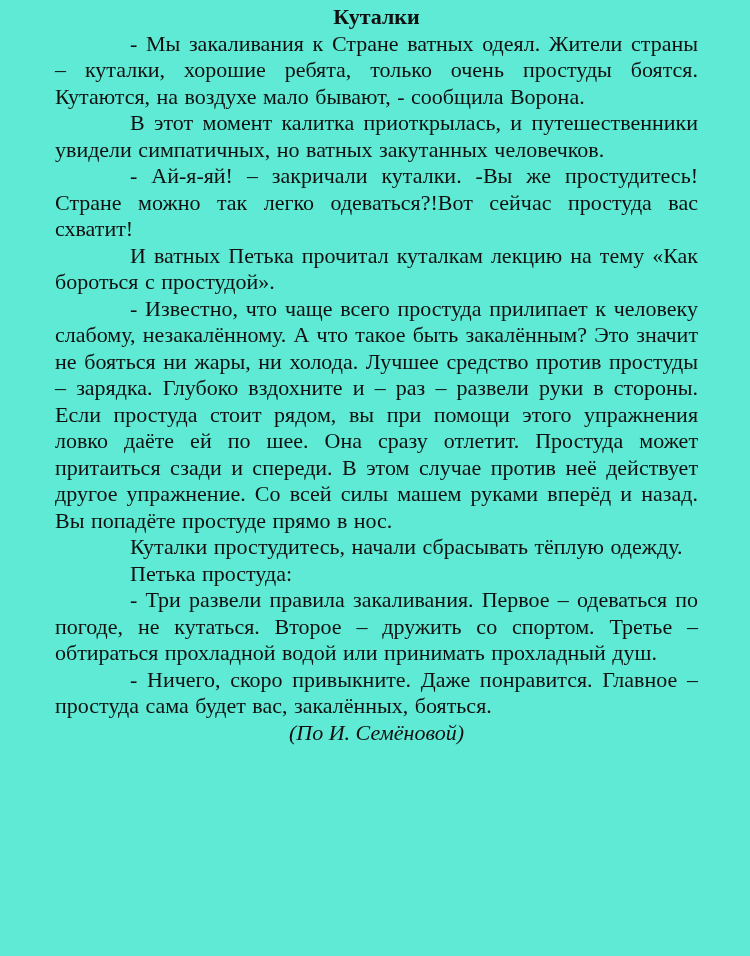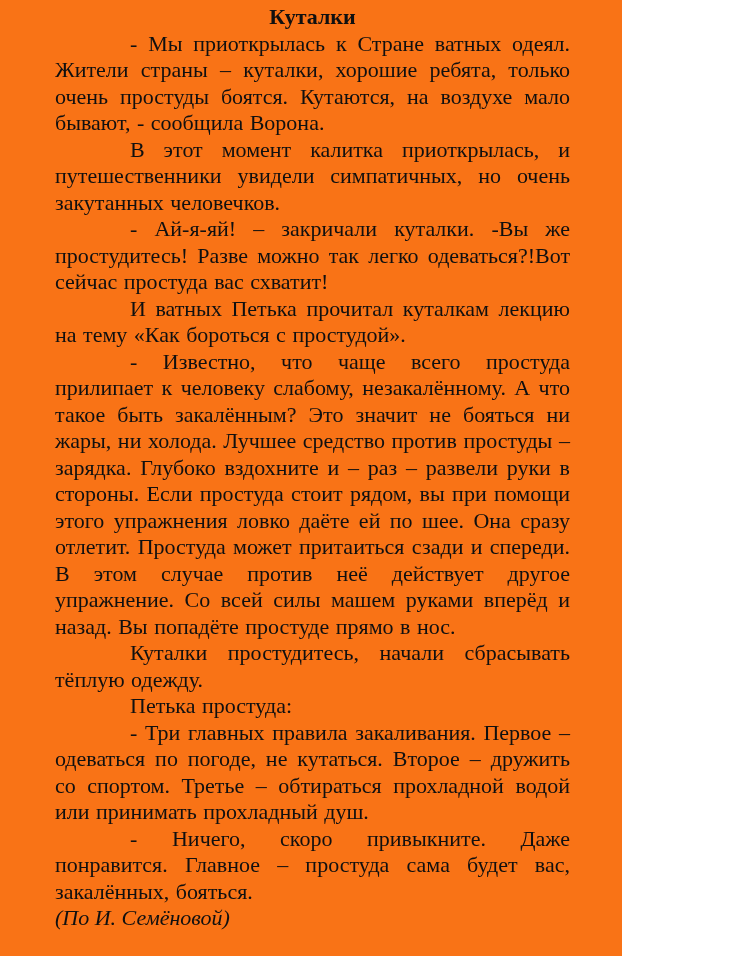--- a/index.html
+++ b/index.html
@@ -9,24 +9,24 @@
   body {
     width: 750px;
     height: 956px;
     background: #ffffff;
     color: #101010;
     font-family: "Liberation Serif", "DejaVu Serif", serif;
     overflow: hidden;
   }
   .page {
     box-sizing: border-box;
-    width: 622px;
+    width: 750px;
     height: 956px;
     padding: 4px 52px 12px 55px;
-    background: #f97316;
+    background: #5eead4;
   }
   .title {
     margin: 0;
     font-size: 22px;
     line-height: 26.5px;
     font-weight: bold;
     text-align: center;
   }
   .para {
     margin: 0;
@@ -34,32 +34,32 @@
     line-height: 26.5px;
     text-align: justify;
     text-indent: 75px;
     word-spacing: 1px;
   }
   .attribution {
     margin: 0;
     font-size: 22px;
     line-height: 26.5px;
     font-style: italic;
-    text-align: left;
+    text-align: center;
     text-indent: 0;
   }
 </style>
 </head>
 <body>
 
 <div class="page">
   <h1 class="title">Куталки</h1>
-  <p class="para">- Мы приоткрылась к Стране ватных одеял. Жители страны – куталки, хорошие ребята, только очень простуды боятся. Кутаются, на воздухе мало бывают, - сообщила Ворона.</p>
-  <p class="para">В этот момент калитка приоткрылась, и путешественники увидели симпатичных, но очень закутанных человечков.</p>
-  <p class="para">- Ай-я-яй! – закричали куталки. -Вы же простудитесь! Разве можно так легко одеваться?!Вот сейчас простуда вас схватит!</p>
+  <p class="para">- Мы закаливания к Стране ватных одеял. Жители страны – куталки, хорошие ребята, только очень простуды боятся. Кутаются, на воздухе мало бывают, - сообщила Ворона.</p>
+  <p class="para">В этот момент калитка приоткрылась, и путешественники увидели симпатичных, но ватных закутанных человечков.</p>
+  <p class="para">- Ай-я-яй! – закричали куталки. -Вы же простудитесь! Стране можно так легко одеваться?!Вот сейчас простуда вас схватит!</p>
   <p class="para">И ватных Петька прочитал куталкам лекцию на тему «Как бороться с простудой».</p>
   <p class="para">- Известно, что чаще всего простуда прилипает к человеку слабому, незакалённому. А что такое быть закалённым? Это значит не бояться ни жары, ни холода. Лучшее средство против простуды – зарядка. Глубоко вздохните и – раз – развели руки в стороны. Если простуда стоит рядом, вы при помощи этого упражнения ловко даёте ей по шее. Она сразу отлетит. Простуда может притаиться сзади и спереди. В этом случае против неё действует другое упражнение. Со всей силы машем руками вперёд и назад. Вы попадёте простуде прямо в нос.</p>
   <p class="para">Куталки простудитесь, начали сбрасывать тёплую одежду.</p>
   <p class="para">Петька простуда:</p>
-  <p class="para">- Три главных правила закаливания. Первое – одеваться по погоде, не кутаться. Второе – дружить со спортом. Третье – обтираться прохладной водой или принимать прохладный душ.</p>
+  <p class="para">- Три развели правила закаливания. Первое – одеваться по погоде, не кутаться. Второе – дружить со спортом. Третье – обтираться прохладной водой или принимать прохладный душ.</p>
   <p class="para">- Ничего, скоро привыкните. Даже понравится. Главное – простуда сама будет вас, закалённых, бояться.</p>
   <p class="attribution">(По И. Семёновой)</p>
 </div>
 
 </body></html>

